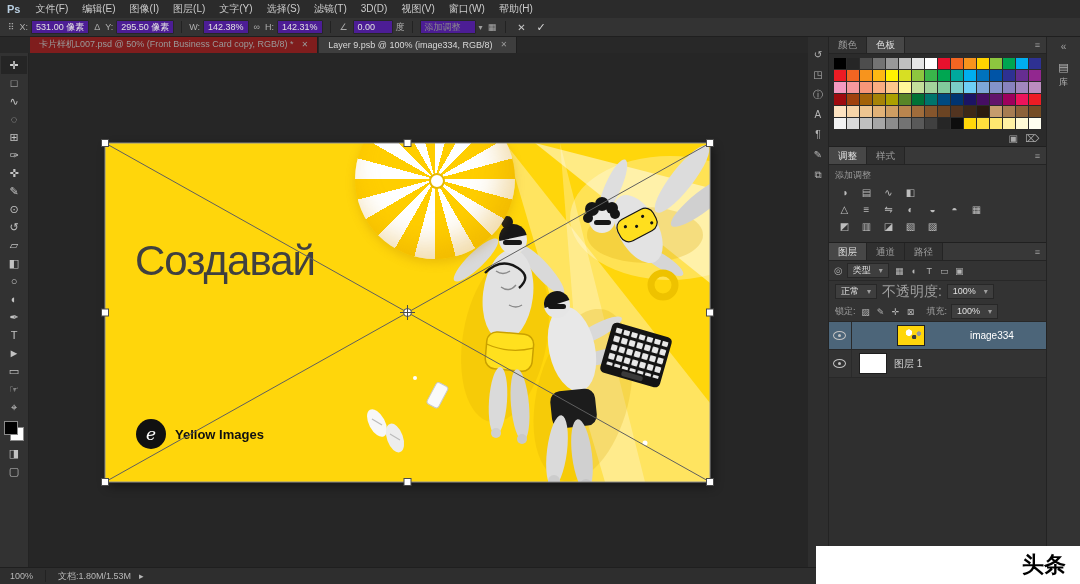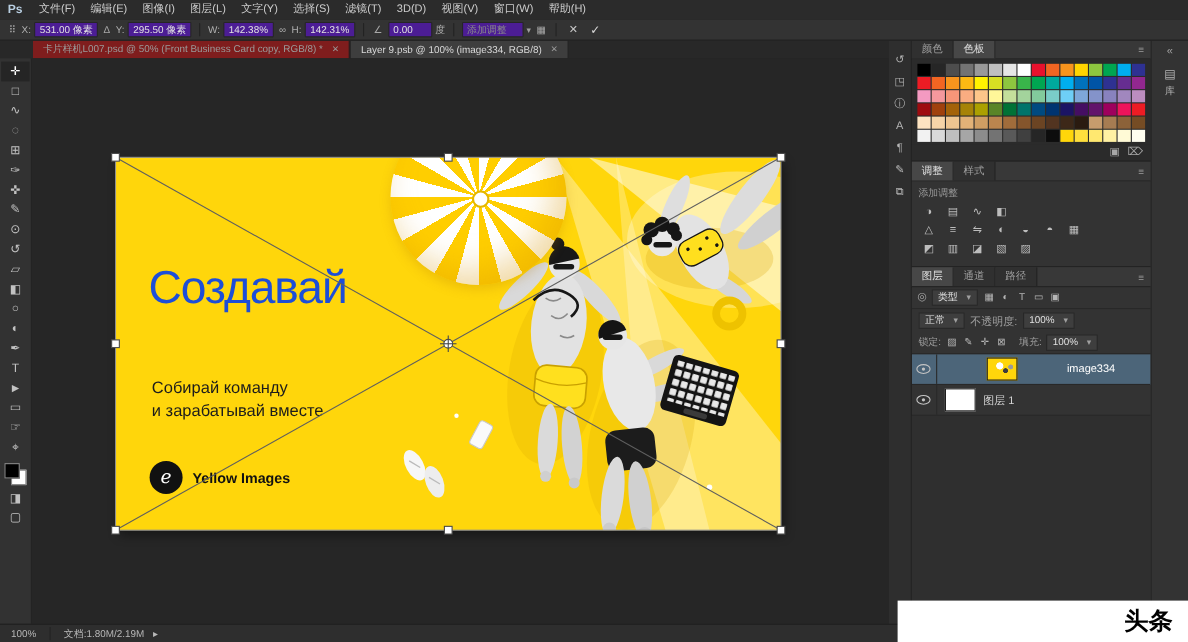--- a/index.html
+++ b/index.html
@@ -46,21 +46,21 @@
   
   .canvas{position:absolute;left:28px;top:53px;right:272px;bottom:16px;background:#262626;overflow:hidden;}
   .poster{position:absolute;left:77px;top:90px;width:605px;height:339px;box-shadow:0 0 0 1px #1c1c1c,3px 4px 10px rgba(0,0,0,.45);}
   .artwork{position:absolute;inset:0;background:#ffd60b;overflow:hidden;}
   .scene{position:absolute;inset:0;width:100%;height:100%;}
   .umbrella{position:absolute;left:250px;top:-44px;width:160px;height:160px;border-radius:50%;
             background:repeating-conic-gradient(#ffffff 0 15deg,#ffce00 15deg 30deg);
             box-shadow:inset -10px -12px 30px rgba(215,150,0,.35),0 4px 10px rgba(180,120,0,.25);}
   .umbrella:after{content:"";position:absolute;left:50%;top:50%;width:12px;height:12px;margin:-6px;border-radius:50%;
                   background:#fff;border:2px solid #e6b800;}
-  .headline{position:absolute;left:30px;top:93px;font-size:42px;line-height:50px;color:#1d4ed8;letter-spacing:-1px;}
+  .headline{position:absolute;left:30px;top:93px;font-size:42px;line-height:50px;color:#404040;letter-spacing:-1px;}
   .subtext{position:absolute;left:33px;top:199px;font-size:15px;line-height:21px;color:#1c1c1c;}
   .brand{position:absolute;left:31px;top:276px;display:flex;align-items:center;gap:9px;}
   .brand-circle{width:30px;height:30px;border-radius:50%;background:#111;display:flex;align-items:center;
                 justify-content:center;font-family:"DejaVu Serif","Liberation Serif",serif;font-style:italic;
                 font-size:17px;color:#fff;}
   .brand-name{font-size:13px;font-weight:bold;color:#111;}
   .transform-svg{position:absolute;left:-6px;top:-6px;width:617px;height:351px;overflow:visible;}
 
   
   .rightcol{position:absolute;top:36px;right:0;width:272px;bottom:16px;display:flex;z-index:10;}
@@ -83,21 +83,21 @@
   .adj-row{display:flex;gap:3px;margin-bottom:3px;}
   .adj-icon{width:19px;height:14px;line-height:14px;text-align:center;color:#bdbdbd;font-size:10px;}
   .layers-panel{flex:1;display:flex;flex-direction:column;background:#333;min-height:0;}
   .lp-filter{height:19px;display:flex;align-items:center;gap:4px;padding:0 5px;border-bottom:1px solid #282828;flex:none;}
   .lp-search{color:#aaa;font-size:10px;}
   .select{background:#3e3e3e;border:1px solid #272727;height:13px;line-height:13px;padding:0 5px;font-size:9px;
           color:#e0e0e0;display:inline-flex;align-items:center;gap:8px;white-space:nowrap;}
   .caret{font-size:8px;color:#9f9f9f;}
   .lp-ficon{width:13px;text-align:center;color:#b5b5b5;font-size:9px;}
   .lp-blend{height:21px;display:flex;align-items:center;gap:5px;padding:0 6px;flex:none;}
-  .lp-lab{font-size:10px;color:#9f9f9f;}
+  .lp-lab{font-size:14px;color:#9f9f9f;}
   .lp-lock{height:19px;display:flex;align-items:center;gap:4px;padding:0 6px;font-size:9px;color:#9f9f9f;
            border-bottom:1px solid #282828;flex:none;}
   .lock-icon{width:12px;text-align:center;color:#b5b5b5;font-size:9px;}
   .layer-list{flex:1;background:#2f2f2f;overflow:hidden;}
   .layer-row{height:27px;display:flex;align-items:center;border-bottom:1px solid #282828;background:#333;}
   .layer-row.selected{background:#4c6579;gap:38px;}
   .eye-box{width:22px;height:27px;display:flex;align-items:center;justify-content:center;border-right:1px solid #2a2a2a;flex:none;}
   .eye{width:11px;height:7px;border:1px solid #c3c3c3;border-radius:50%;position:relative;}
   .eye:after{content:"";position:absolute;left:50%;top:50%;width:3px;height:3px;margin:-1.5px;background:#c3c3c3;border-radius:50%;}
   .l-thumb{width:26px;height:19px;margin:0 7px;border:1px solid #1e1e1e;flex:none;}
@@ -296,24 +296,20 @@
             <ellipse cx="290" cy="295" rx="8" ry="15" fill="#ededed" transform="rotate(-20 290 295)"></ellipse>
             <path d="M267,276 l10,6 M285,291 l10,6" stroke="#bbbbbb" stroke-width="1.2"></path>
             <circle cx="350" cy="70" r="2.5" fill="#ffffff"></circle>
             <circle cx="310" cy="235" r="2" fill="#ffffff"></circle>
             <circle cx="540" cy="300" r="2.5" fill="#ffffff"></circle>
           </g>
         </svg>
         <div class="umbrella"></div>
         <div class="headline">
           <div>Создавай</div>
-        </div>
-        <div class="subtext">
-          <div>Собирай команду</div>
-          <div>и зарабатывай вместе</div>
         </div>
         <div class="brand">
           <div class="brand-circle">e</div>
           <div class="brand-name">Yellow Images</div>
         </div>
       </div>
       <svg class="transform-svg" viewBox="0 0 617 351">
         <line x1="6" y1="6" x2="611" y2="345" stroke="#5f5f5f" stroke-width="1"></line>
         <line x1="611" y1="6" x2="6" y2="345" stroke="#5f5f5f" stroke-width="1"></line>
         <rect x="6" y="6" width="605" height="339" fill="none" stroke="#909090" stroke-width="1"></rect>
@@ -560,21 +556,21 @@
       <div class="rs-item">
         <span class="rs-icon">▤</span>
         <span class="rs-label">库</span>
       </div>
     </div>
   </div>
 
   <div class="statusbar">
     <span>100%</span>
     <span class="ob-sep"></span>
-    <span>文档:1.80M/2.19M</span>
+    <span>文档:1.80M/1.53M</span>
     <span>▸</span>
   </div>
 
   <div class="watermark">
     <span class="wm-brand">头条</span>
   </div>
 
 </div>
 
 </body></html>

